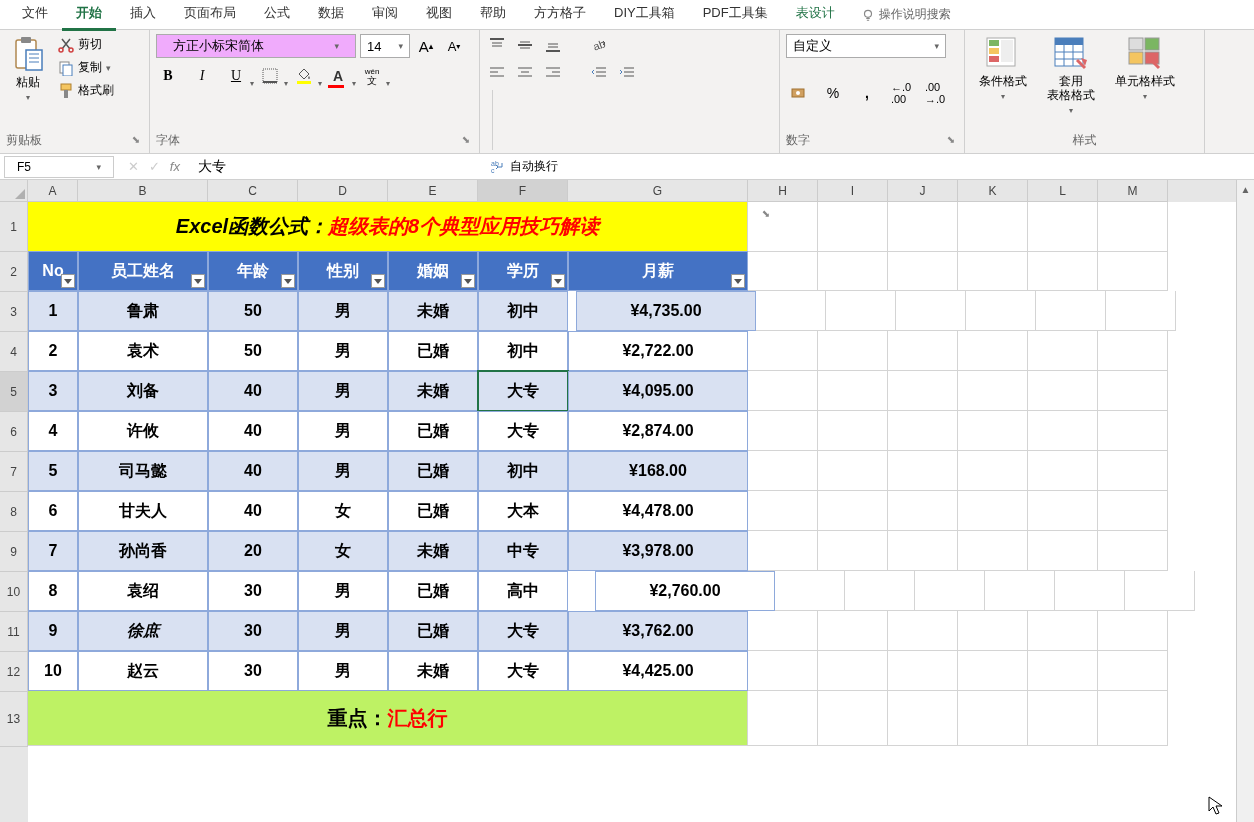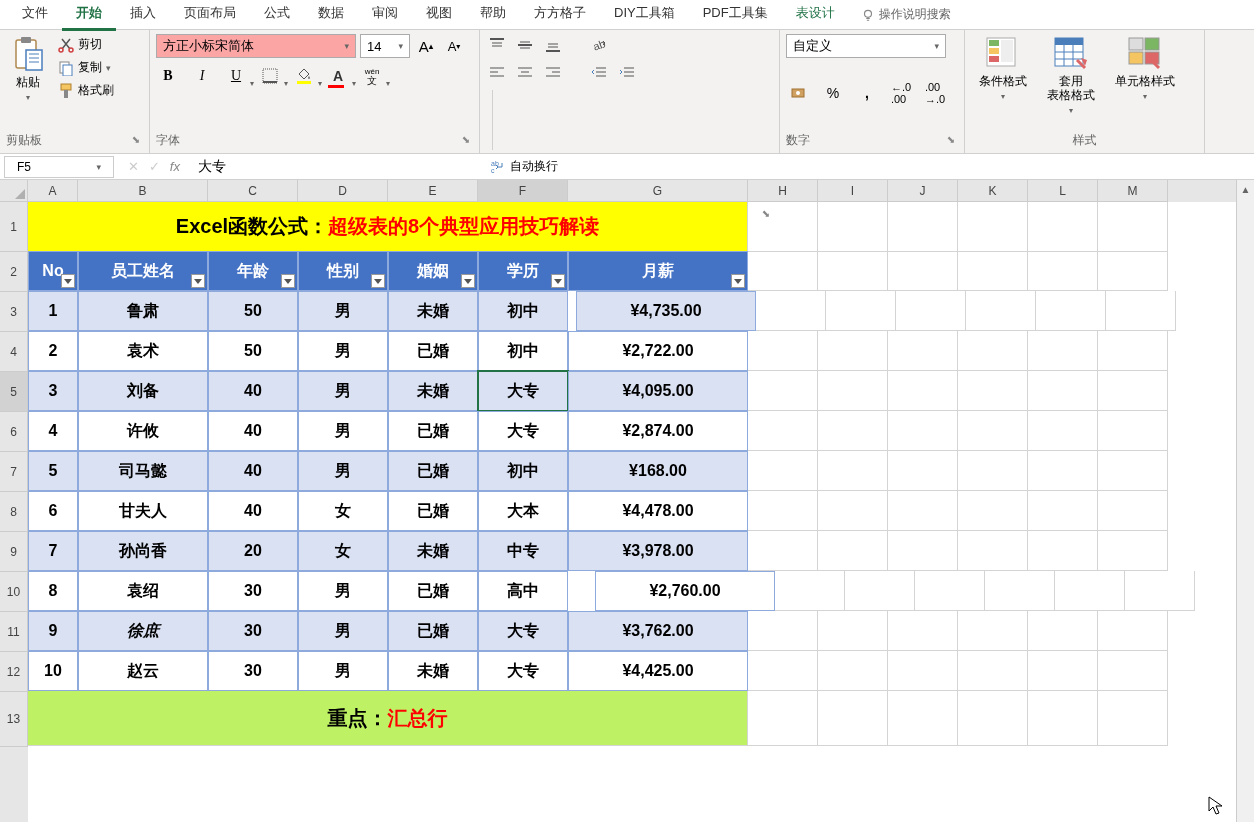--- a/index.html
+++ b/index.html
@@ -26,21 +26,21 @@
 .paste-big svg { width: 32px; height: 36px; }
 .paste-big span { font-size: 12px; margin-top: 2px; }
 .paste-big .drop { font-size: 8px; color: #666; }
 .clip-side { display: flex; flex-direction: column; gap: 2px; }
 .clip-side .btn { display: flex; align-items: center; font-size: 12px; padding: 2px 4px; cursor: pointer; gap: 4px; }
 .clip-side svg { width: 16px; height: 16px; }
 
 
 .font-group .group-body { flex-direction: column; gap: 6px; }
 .font-row { display: flex; align-items: center; gap: 4px; }
-.font-name { width: 200px; height: 24px; border: 1px solid #ababab; background: #fca5a5; font-size: 13px; padding: 2px 6px; display: flex; align-items: center; justify-content: space-between; }
+.font-name { width: 200px; height: 24px; border: 1px solid #ababab; background: #f0abfc; font-size: 13px; padding: 2px 16px; display: flex; align-items: center; justify-content: space-between; }
 .font-size { width: 50px; height: 24px; border: 1px solid #ababab; background: #fff; font-size: 13px; padding: 2px 6px; display: flex; align-items: center; justify-content: space-between; }
 .drop-arrow { font-size: 9px; color: #666; }
 .icon-btn { width: 24px; height: 24px; display: flex; align-items: center; justify-content: center; cursor: pointer; font-size: 14px; position: relative; }
 .icon-btn.small-drop::after { content: "▾"; font-size: 8px; position: absolute; right: -6px; bottom: 0; color: #666; }
 .icon-btn svg { width: 16px; height: 16px; }
 .bold { font-weight: 700; font-family: "Times New Roman"; }
 .italic { font-style: italic; font-family: "Times New Roman"; }
 .underline { text-decoration: underline; font-family: "Times New Roman"; }
 
 
@@ -443,21 +443,21 @@
         <div class="ch sel" style="width: 90px;">F</div>
         <div class="ch" style="width: 180px;">G</div>
         <div class="ch" style="width: 70px;">H</div>
         <div class="ch" style="width: 70px;">I</div>
         <div class="ch" style="width: 70px;">J</div>
         <div class="ch" style="width: 70px;">K</div>
         <div class="ch" style="width: 70px;">L</div>
         <div class="ch" style="width: 70px;">M</div>
       </div>
     <div class="cells" id="cells">
-        <div class="row" style="height: 49px;">
+        <div class="row" style="height: 49px; font-style: italic;">
           <div class="cell title-cell" style="width: 720px; height: 50px;">
             <span class="black">Excel函数公式：</span>
             <span class="red">超级表的8个典型应用技巧解读</span>
           </div>
           <div class="cell" style="width: 70px; height: 50px;"></div>
           <div class="cell" style="width: 70px; height: 50px;"></div>
           <div class="cell" style="width: 70px; height: 50px;"></div>
           <div class="cell" style="width: 70px; height: 50px;"></div>
           <div class="cell" style="width: 70px; height: 50px;"></div>
           <div class="cell" style="width: 70px; height: 50px;"></div>

